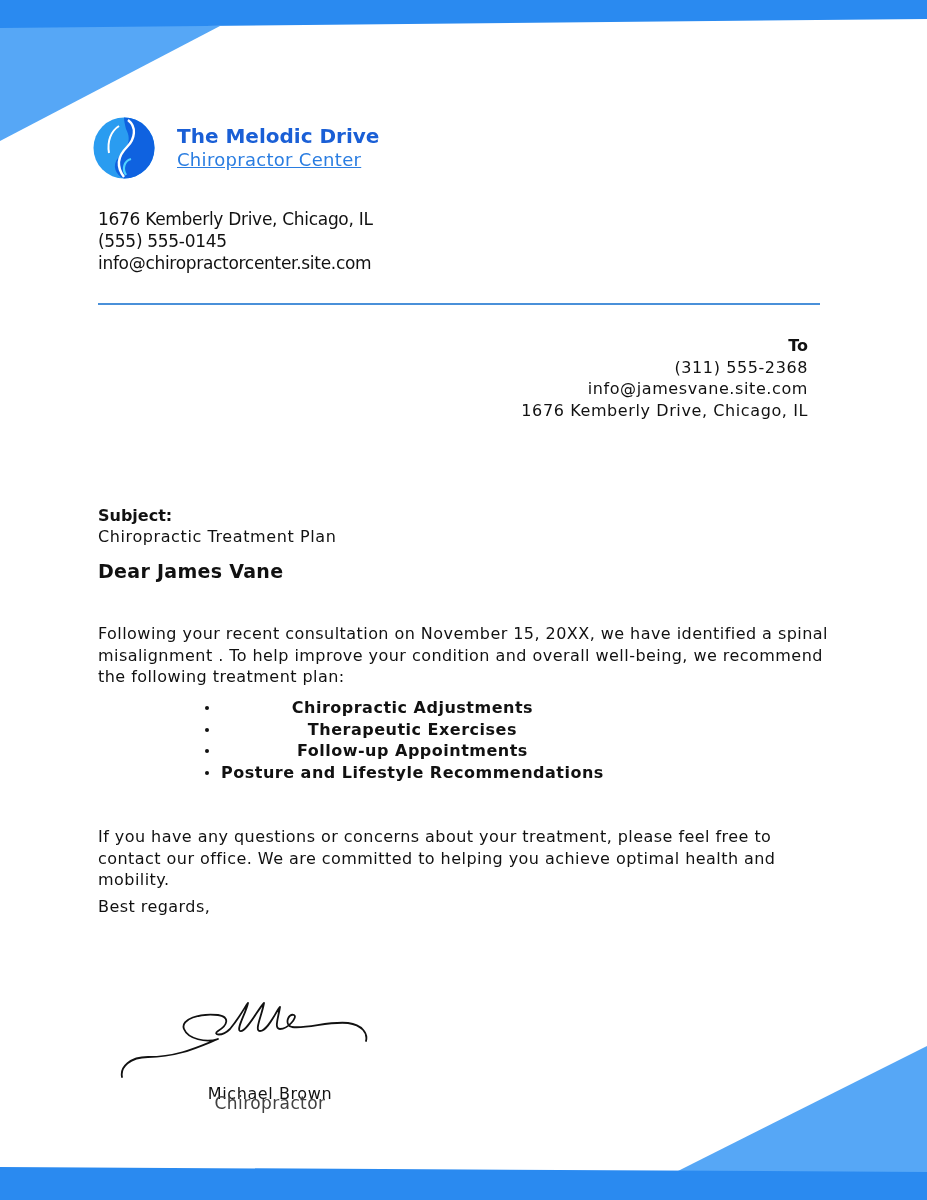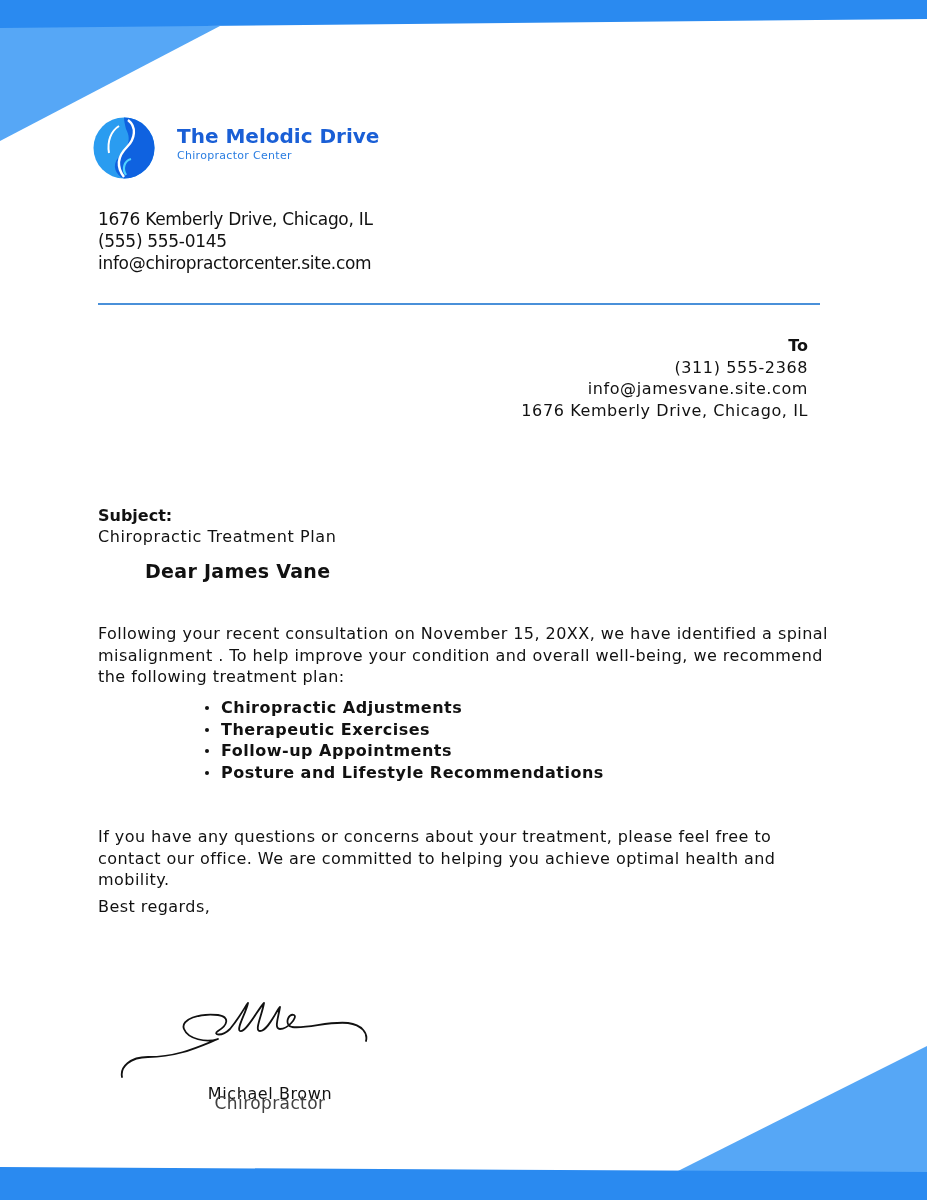--- a/index.html
+++ b/index.html
@@ -1,33 +1,33 @@
 <!DOCTYPE html>
 <html><head>
 <meta charset="utf-8">
 <style>
   html, body { margin: 0; padding: 0; }
   body { width: 927px; height: 1200px; position: relative; overflow: hidden; background: #ffffff; font-family: "DejaVu Sans", sans-serif; color: #111111; }
   .abs { position: absolute; }
   .deco { position: absolute; left: 0; top: 0; }
   .brand-title { left: 177px; top: 124px; font-size: 20px; font-weight: bold; color: #1a5fd6; letter-spacing: 0px; white-space: nowrap; }
-  .brand-sub { left: 177px; top: 149px; font-size: 11px; color: #2a7de1; letter-spacing: 0.3px; white-space: nowrap; }
+  .brand-sub { left: 177px; top: 149px; font-size: 18px; color: #2a7de1; letter-spacing: 0.3px; white-space: nowrap; text-decoration: underline; }
   .sender { left: 98px; top: 208px; font-size: 17px; line-height: 22px; color: #111; white-space: nowrap; letter-spacing: -0.3px; }
   .divider { left: 98px; top: 303px; width: 722px; height: 2px; background: #4a90d9; }
   .recipient { right: 119px; top: 335px; text-align: right; font-size: 16px; line-height: 21.5px; color: #111; white-space: nowrap; letter-spacing: 0.6px; }
   .recipient .to { font-weight: bold; letter-spacing: 0; }
   .subject { left: 98px; top: 505px; font-size: 16px; line-height: 21px; white-space: nowrap; }
   .subject .label { font-weight: bold; }
   .subject .value { letter-spacing: 0.6px; }
-  .greeting { left: 98px; top: 560px; font-size: 19px; font-weight: bold; white-space: nowrap; letter-spacing: 0.3px; margin-left: 47px; }
+  .greeting { left: 98px; top: 560px; font-size: 19px; font-weight: bold; white-space: nowrap; letter-spacing: 0.3px; }
   .para { left: 98px; width: 735px; font-size: 16px; line-height: 21.5px; letter-spacing: 0.45px; margin-top: 16px; }
   .p1 { top: 607px; }
   .p2 { top: 810px; }
   .closing { left: 98px; top: 897px; font-size: 16px; letter-spacing: 0.45px; white-space: nowrap; }
-  .bullets { left: 204px; top: 697px; margin: 0; padding: 0; list-style: none; font-size: 16px; line-height: 21.5px; font-weight: bold; letter-spacing: 0.5px; }
+  .bullets { left: 204px; top: 697px; margin: 0; padding: 0; list-style: none; font-size: 16px; line-height: 21.5px; font-weight: bold; letter-spacing: 0.5px; text-align: center; }
   .bullets li { position: relative; padding-left: 17px; white-space: nowrap; }
   .bullets li .dot { position: absolute; left: 1px; top: 9px; width: 4px; height: 4px; border-radius: 50%; background: #111; }
   .sig { left: 118px; top: 995px; }
   .sig-name { left: 150px; width: 240px; top: 1084px; text-align: center; font-size: 16px; letter-spacing: 0.6px; white-space: nowrap; }
   .sig-role { left: 150px; width: 240px; top: 1093px; text-align: center; font-size: 17px; letter-spacing: 0.4px; color: #404040; white-space: nowrap; }
 </style>
 </head>
 <body>
 
 <svg class="deco" width="927" height="1200" viewBox="0 0 927 1200">

